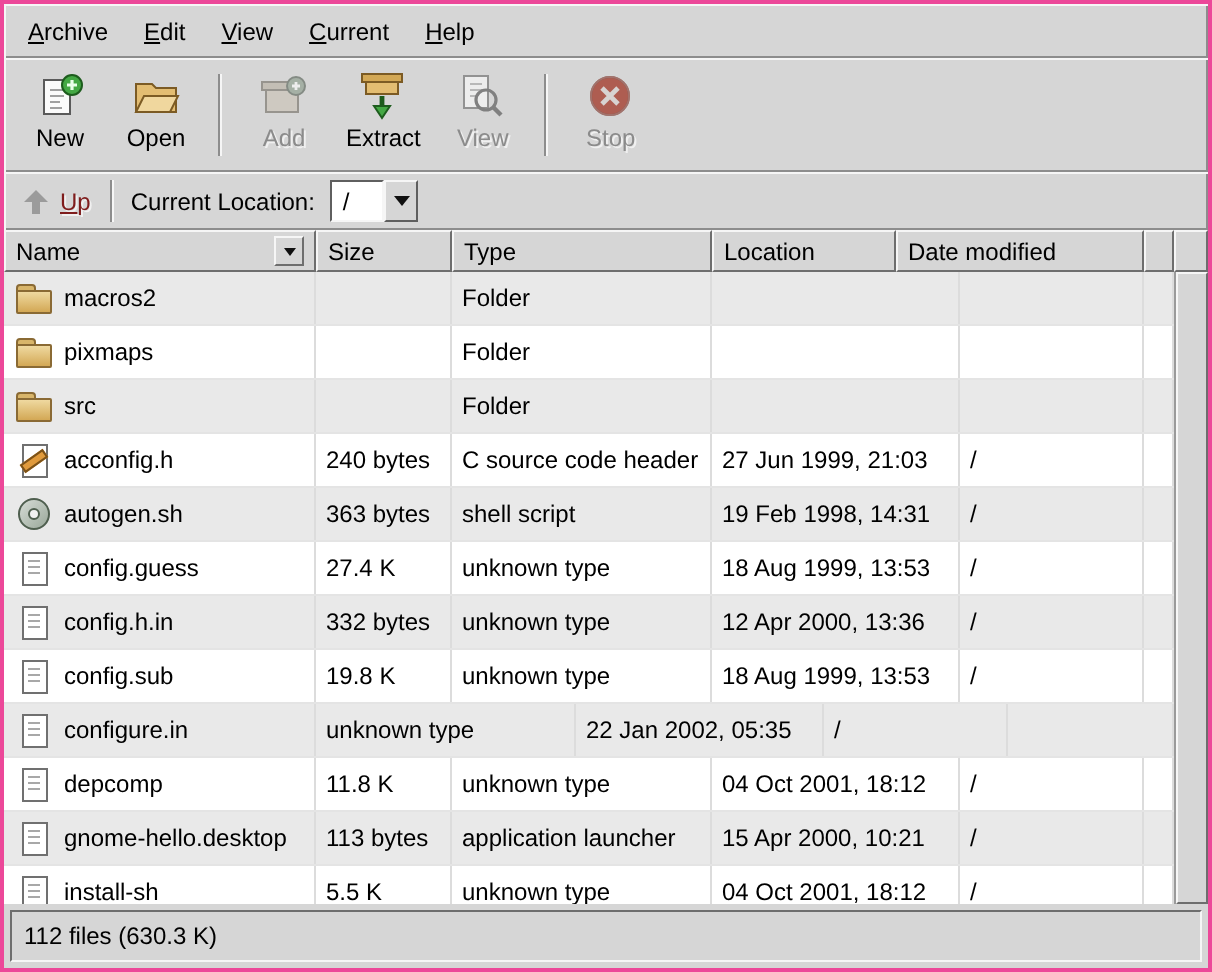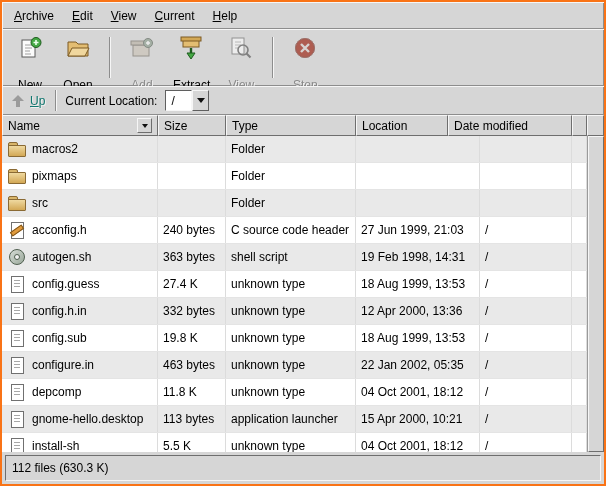--- a/index.html
+++ b/index.html
@@ -6,21 +6,21 @@
   html, body { margin: 0; padding: 0; }
   body {
     font-family: "Liberation Sans", sans-serif;
     font-size: 12px;
     color: #000;
     background: #4a4a4a;
   }
   .window {
     width: 606px; height: 486px;
     background: #d6d6d6;
-    border: 2px solid #f97316;
+    border: 2px solid #ec4899;
     display: flex; flex-direction: column;
     overflow: hidden;
   }
   
   .menubar {
     display: flex; align-items: center;
     height: 27px; padding: 0 3px; flex: 0 0 auto;
     background: #d6d6d6;
     box-shadow: inset 1px 1px 0 #f6f6f6, inset -1px -1px 0 #8d8d8d;
   }
@@ -28,38 +28,38 @@
   .menu-item::first-letter { text-decoration: underline; }
   
   .toolbar {
     display: flex; align-items: stretch;
     height: 57px; padding: 3px 4px; flex: 0 0 auto;
     background: #d6d6d6;
     box-shadow: inset 1px 1px 0 #f6f6f6, inset -1px -1px 0 #8d8d8d;
   }
   .tool-btn {
     display: flex; flex-direction: column; align-items: center;
-    justify-content: flex-start; gap: 17px;
+    justify-content: flex-start; gap: 1px;
     min-width: 48px; padding: 3px 7px 2px;
   }
   .tool-icon { width: 26px; height: 26px; display: block; }
   .tool-label { font-size: 12px; white-space: nowrap; }
   .tool-btn.disabled .tool-label { color: #8b8b8b; text-shadow: 1px 1px 0 #f0f0f0; }
   .tool-btn.dim-icon .tool-icon { filter: grayscale(80%) opacity(.55); }
   .tool-btn.half-dim .tool-icon { filter: saturate(.75) opacity(.9); }
   .tool-sep { width: 2px; margin: 5px 7px; border-left: 1px solid #8d8d8d; border-right: 1px solid #f6f6f6; }
   
   .locbar {
     display: flex; align-items: center;
     height: 29px; padding: 0 5px; flex: 0 0 auto;
     background: #d6d6d6;
     box-shadow: inset 1px 1px 0 #f6f6f6, inset -1px -1px 0 #8d8d8d;
   }
   .up-btn { display: flex; align-items: center; gap: 5px; padding: 2px 8px 2px 4px; }
-  .up-label { display: inline-block; color: #0f766e; text-shadow: 1px 1px 0 #f0f0f0; }
+  .up-label { display: inline-block; color: #7f1d1d; text-shadow: 1px 1px 0 #f0f0f0; }
   .up-label::first-letter { text-decoration: underline; }
   .up-icon { width: 14px; height: 14px; position: relative; display: inline-block; }
   .up-icon::before {
     content: ""; position: absolute; left: 1px; top: 1px;
     border-left: 6px solid transparent; border-right: 6px solid transparent;
     border-bottom: 6px solid #9b9b9b;
   }
   .up-icon::after { content: ""; position: absolute; left: 5px; top: 7px; width: 4px; height: 6px; background: #9b9b9b; }
   .loc-sep { width: 2px; height: 21px; margin: 0 8px 0 2px; border-left: 1px solid #8d8d8d; border-right: 1px solid #f6f6f6; }
   .loc-label { margin-right: 8px; }
@@ -351,21 +351,20 @@
     <div class="cell w-type">unknown type</div>
     <div class="cell w-date">18 Aug 1999, 13:53</div>
     <div class="cell w-loc">/</div>
     <div class="cell w-fill"></div>
   </div>
           <div class="row even">
     <div class="cell w-name">
       <span class="ficon icon-doc"></span>
       <span class="cell-text">configure.in</span>
     </div>
-    <div class="cell w-size">463 bytes</div>
     <div class="cell w-type">unknown type</div>
     <div class="cell w-date">22 Jan 2002, 05:35</div>
     <div class="cell w-loc">/</div>
     <div class="cell w-fill"></div>
   </div>
           <div class="row odd">
     <div class="cell w-name">
       <span class="ficon icon-doc"></span>
       <span class="cell-text">depcomp</span>
     </div>

